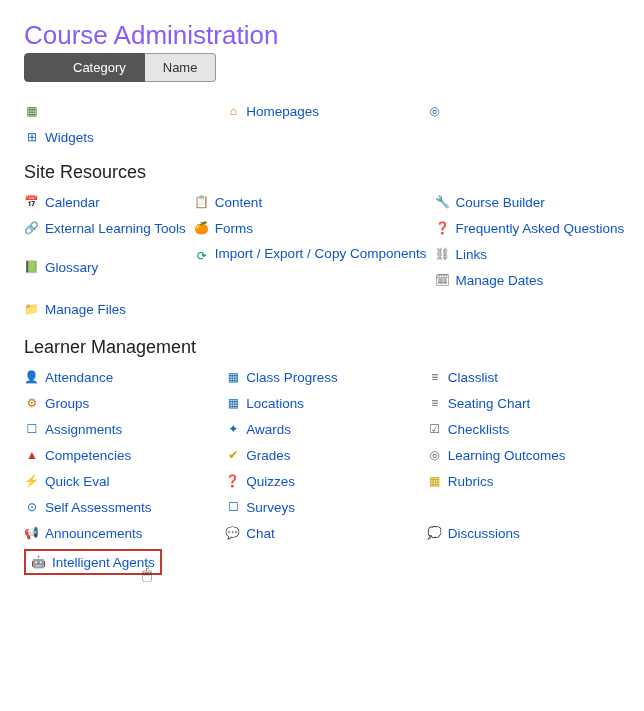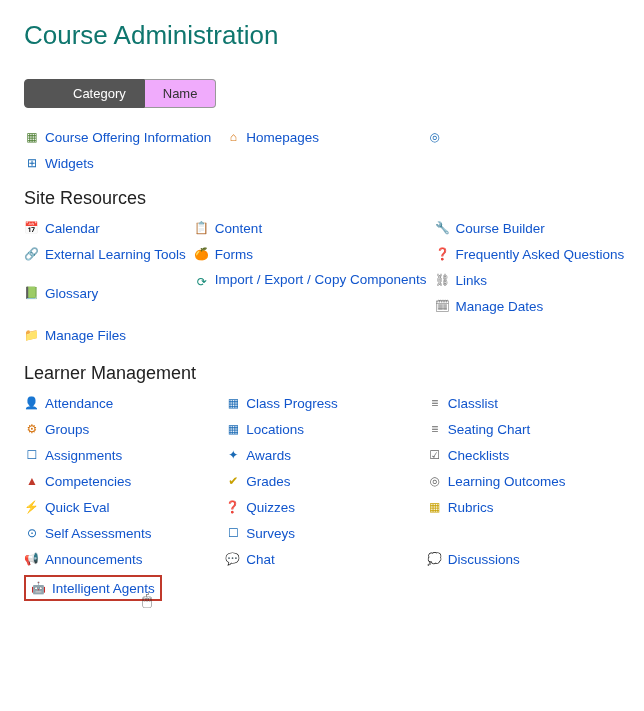--- a/index.html
+++ b/index.html
@@ -8,33 +8,33 @@
       background: #fff;
       color: #333;
       width: 644px;
       min-height: 711px;
       padding: 20px 24px;
       font-size: 14px;
     }
     h1 {
       font-size: 26px;
       font-weight: normal;
-      margin-bottom: 28px;
-      color: #0f766e;
+      margin-bottom: 2px;
+      color: #8b5cf6;
     }
     .tab-bar {
       display: flex;
       margin-bottom: 18px;
     }
     .tab {
       padding: 6px 18px;
       border: 1px solid #999;
       cursor: pointer;
       font-size: 13px;
-      background: #f0abfc;
+      background: #e5e5e5;
       color: #333;
     }
     .tab.active {
       background: #555;
       color: #fff;
       border-color: #555;
     }
     .tab:first-child { border-radius: 4px 0 0 4px; padding-left: 48px; }
     .tab:last-child { border-radius: 0 4px 4px 0; border-left: none; }
     .section-title {
@@ -111,21 +111,20 @@
 
 <div class="tab-bar">
   <div class="tab active">Category</div>
   <div class="tab">Name</div>
 </div>
 
 <div>
   <div class="grid">
     <a class="link-item">
       <span class="icon icon-green">▦</span>
-      <span>Course Offering Information</span>
     </a>
     <a class="link-item">
       <span class="icon icon-orange">⌂</span>
       <span>Homepages</span>
     </a>
     <a class="link-item">
       <span class="icon icon-blue">◎</span>
     </a>
     <a class="link-item">
       <span class="icon icon-blue">⊞</span>

